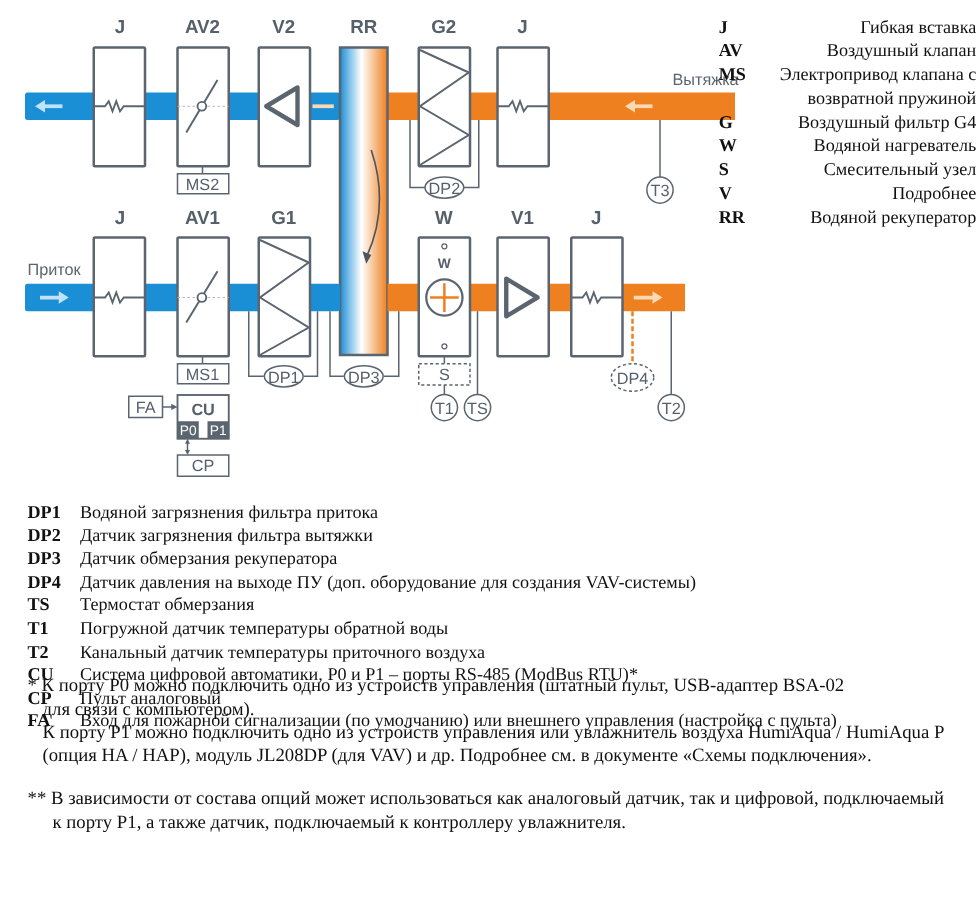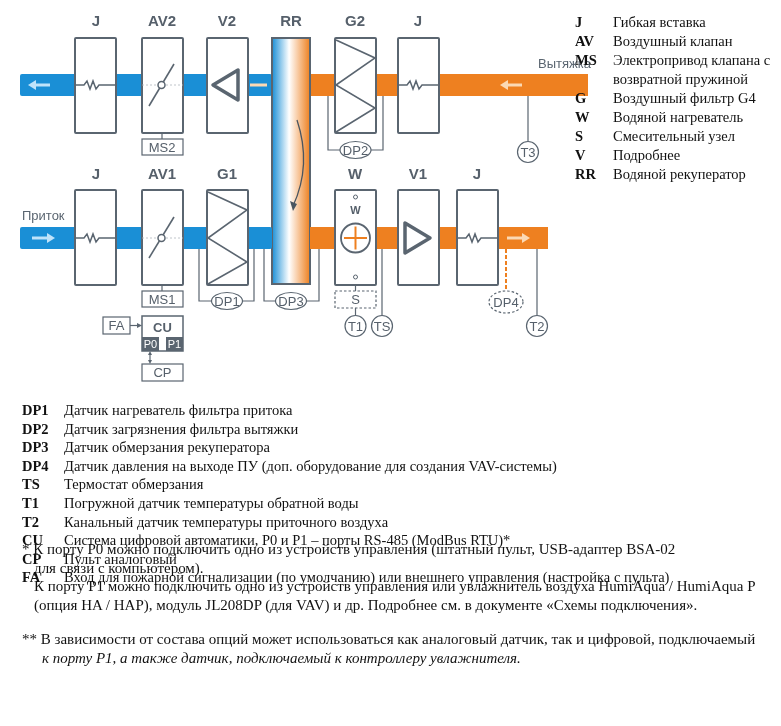--- a/index.html
+++ b/index.html
@@ -6,31 +6,31 @@
   body { width: 781px; height: 726px; position: relative; overflow: hidden; }
   #diagram { position: absolute; left: 0; top: 0; width: 781px; height: 390px; }
   .lbl { font-family: "Liberation Sans", sans-serif; font-weight: bold; font-size: 15px; fill: #56606b; }
   .small { font-family: "Liberation Sans", sans-serif; font-size: 13px; fill: #56606b; }
   .tiny { font-family: "Liberation Sans", sans-serif; font-size: 11px; fill: #56606b; }
   .flowlbl { font-family: "Liberation Sans", sans-serif; font-size: 13px; fill: #5a6570; }
 
   .legend-right { position: absolute; left: 575px; top: 13px; font-family: "Liberation Serif", serif; font-size: 14.5px; line-height: 19px; color: #111; }
   .legend-right .row { display: flex; }
   .legend-right .code { width: 38px; font-weight: bold; flex: none; }
-  .legend-right .desc { width: 168px; }
+  .legend-right .desc { width: 168px; text-align: right; }
 
   .legend-bottom { position: absolute; left: 22px; top: 401px; font-family: "Liberation Serif", serif; font-size: 14.5px; line-height: 18.6px; color: #111; }
   .legend-bottom .row { display: flex; }
   .legend-bottom .code { width: 42px; font-weight: bold; flex: none; }
 
   .notes { position: absolute; left: 22px; top: 540px; width: 760px; font-family: "Liberation Serif", serif; font-size: 15px; line-height: 18.6px; color: #111; }
   .notes p { margin: 0; }
   .notes .ind { padding-left: 12px; }
   .notes .gap { height: 16px; }
-  .notes .ind2 { padding-left: 20px; font-style: italic; }
+  .notes .ind2 { padding-left: 20px; }
 </style>
 </head>
 <body>
 
 <svg id="diagram" viewBox="0 0 781 390">
   <defs>
     <linearGradient id="rrgrad" x1="0" x2="1" y1="0" y2="0">
       <stop offset="0" stop-color="#1a8fd6"></stop>
       <stop offset="0.45" stop-color="#ffffff"></stop>
       <stop offset="1" stop-color="#ee8020"></stop>
@@ -264,21 +264,21 @@
     </div>
   <div class="row">
       <span class="code">RR</span>
       <span class="desc">Водяной рекуператор</span>
     </div>
 </div>
 
 <div class="legend-bottom">
   <div class="row">
       <span class="code">DP1</span>
-      <span>Датчик нагреватель фильтра притока</span>
+      <span>Водяной загрязнения фильтра притока</span>
     </div>
   <div class="row">
       <span class="code">DP2</span>
       <span>Датчик загрязнения фильтра вытяжки</span>
     </div>
   <div class="row">
       <span class="code">DP3</span>
       <span>Датчик обмерзания рекуператора</span>
     </div>
   <div class="row">

